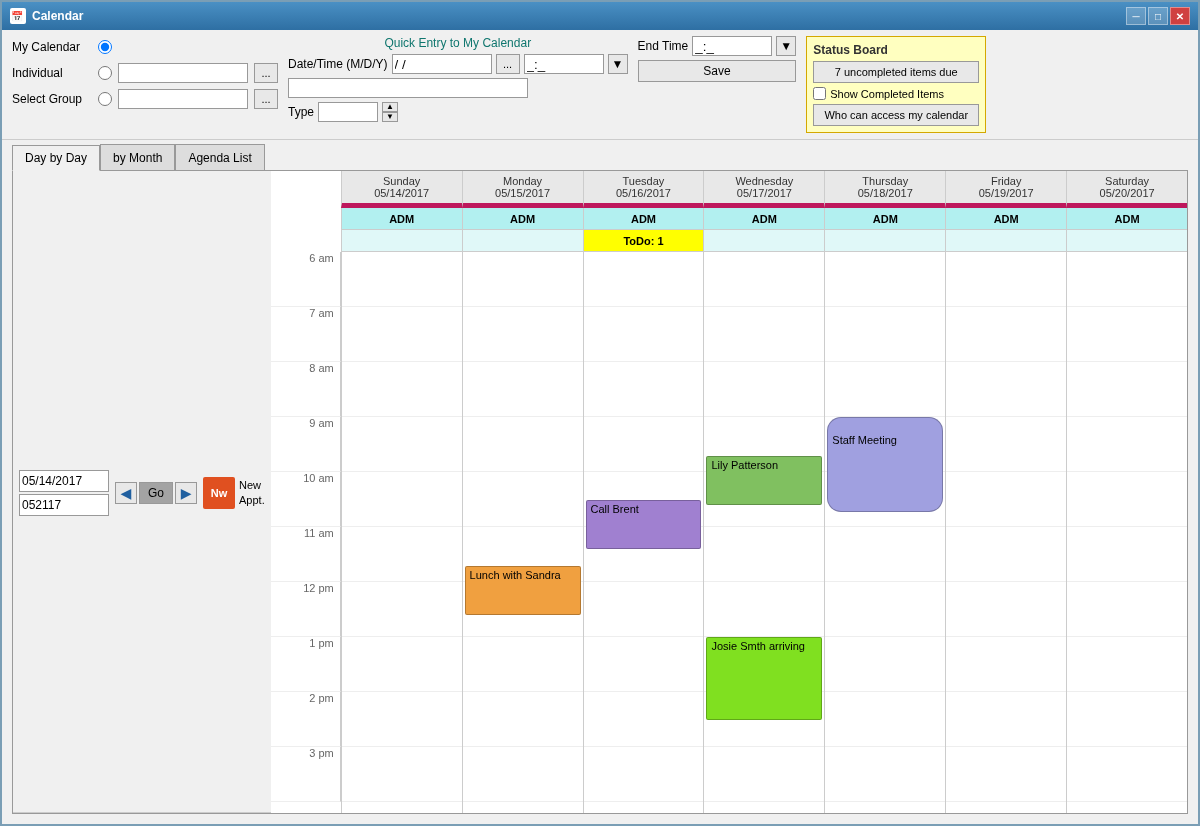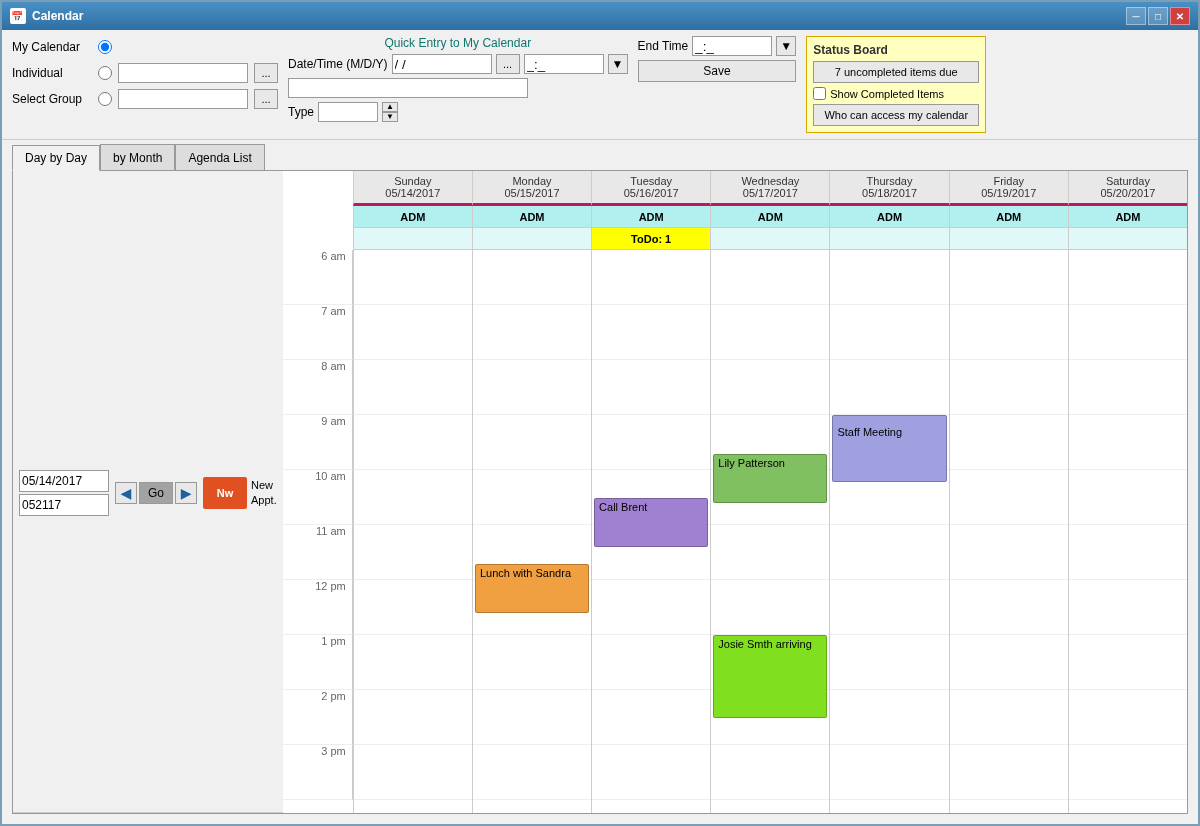--- a/index.html
+++ b/index.html
@@ -66,29 +66,29 @@
     .calendar-border { border: 1px solid #999; background: white; flex: 1; display: flex; overflow: hidden; }
 
     
     .cal-toolbar { display: flex; align-items: center; gap: 6px; padding: 6px 6px 4px; background: #f0f0f0; border-bottom: 1px solid #ccc; flex-shrink: 0; }
     .date-input { height: 22px; border: 1px solid #999; background: white; width: 90px; padding: 0 2px; font-size: 12px; }
     .nav-btn { height: 22px; width: 22px; border: 1px solid #999; background: #e8e8e8; cursor: pointer; display: flex; align-items: center; justify-content: center; font-size: 14px; }
     .nav-btn.left { color: #2060a0; }
     .nav-btn.right { color: #2060a0; }
     .go-btn { height: 22px; padding: 0 8px; border: 1px solid #999; background: #a3a3a3; cursor: pointer; font-size: 12px; }
     .new-appt { display: flex; align-items: center; gap: 4px; cursor: pointer; }
-    .new-appt-icon { width: 44px; height: 32px; background: #e05020; color: white; font-size: 11px; font-weight: bold; display: flex; align-items: center; justify-content: center; border-radius: 2px; }
+    .new-appt-icon { width: 32px; height: 32px; background: #e05020; color: white; font-size: 11px; font-weight: bold; display: flex; align-items: center; justify-content: center; border-radius: 2px; }
     .new-appt-text { font-size: 11px; line-height: 1.3; }
 
     
     .cal-grid { flex: 1; display: flex; flex-direction: column; overflow: hidden; }
     
     
     .day-headers { display: flex; margin-left: 70px; flex-shrink: 0; }
-    .day-header { flex: 1; text-align: center; padding: 4px 0; border-left: 1px solid #ccc; border-bottom: 3px solid #be185d; background: #e8e8e8; font-size: 11px; color: #333; }
+    .day-header { flex: 1; text-align: center; padding: 4px 0; border-left: 1px solid #ccc; border-bottom: 5px solid #be185d; background: #e8e8e8; font-size: 11px; color: #333; }
     .day-header .day-name { font-weight: normal; }
     .day-header .day-date { font-size: 11px; }
 
     
     .allday-rows { margin-left: 70px; flex-shrink: 0; }
     .allday-row { display: flex; height: 22px; border-bottom: 1px solid #ccc; }
     .allday-cell { flex: 1; border-left: 1px solid #ccc; background: #b2f0f0; display: flex; align-items: center; justify-content: center; font-size: 11px; font-weight: bold; }
     .allday-cell.todo { background: #ffff00; font-size: 11px; }
     .allday-cell.empty { background: #e0f8f8; }
 
@@ -349,21 +349,21 @@
                 <div class="hour-cell"></div>
                 <div class="hour-cell"></div>
                 <div class="hour-cell"></div>
                 <div class="hour-cell"></div>
                 <div class="hour-cell"></div>
                 <div class="hour-cell"></div>
                 <div class="hour-cell"></div>
                 <div class="hour-cell"></div>
                 <div class="hour-cell"></div>
                 <div class="hour-cell"></div>
-                <div class="event" style="position: absolute; top: 165px; height: 67px; left: 2px; right: 2px; background: rgb(160, 160, 224); border: 1px solid rgba(0, 0, 0, 0.25); border-radius: 2px; padding: 10px 4px; font-size: 11px; overflow: hidden; cursor: pointer;">Staff Meeting</div>
+                <div class="event" style="position: absolute; top: 165px; height: 95px; left: 2px; right: 2px; background: rgb(160, 160, 224); border: 1px solid rgba(0, 0, 0, 0.25); border-radius: 14px; padding: 16px 4px; font-size: 11px; overflow: hidden; cursor: pointer;">Staff Meeting</div>
               </div>
               <div class="day-column" style="position: relative;">
                 <div class="hour-cell"></div>
                 <div class="hour-cell"></div>
                 <div class="hour-cell"></div>
                 <div class="hour-cell"></div>
                 <div class="hour-cell"></div>
                 <div class="hour-cell"></div>
                 <div class="hour-cell"></div>
                 <div class="hour-cell"></div>

